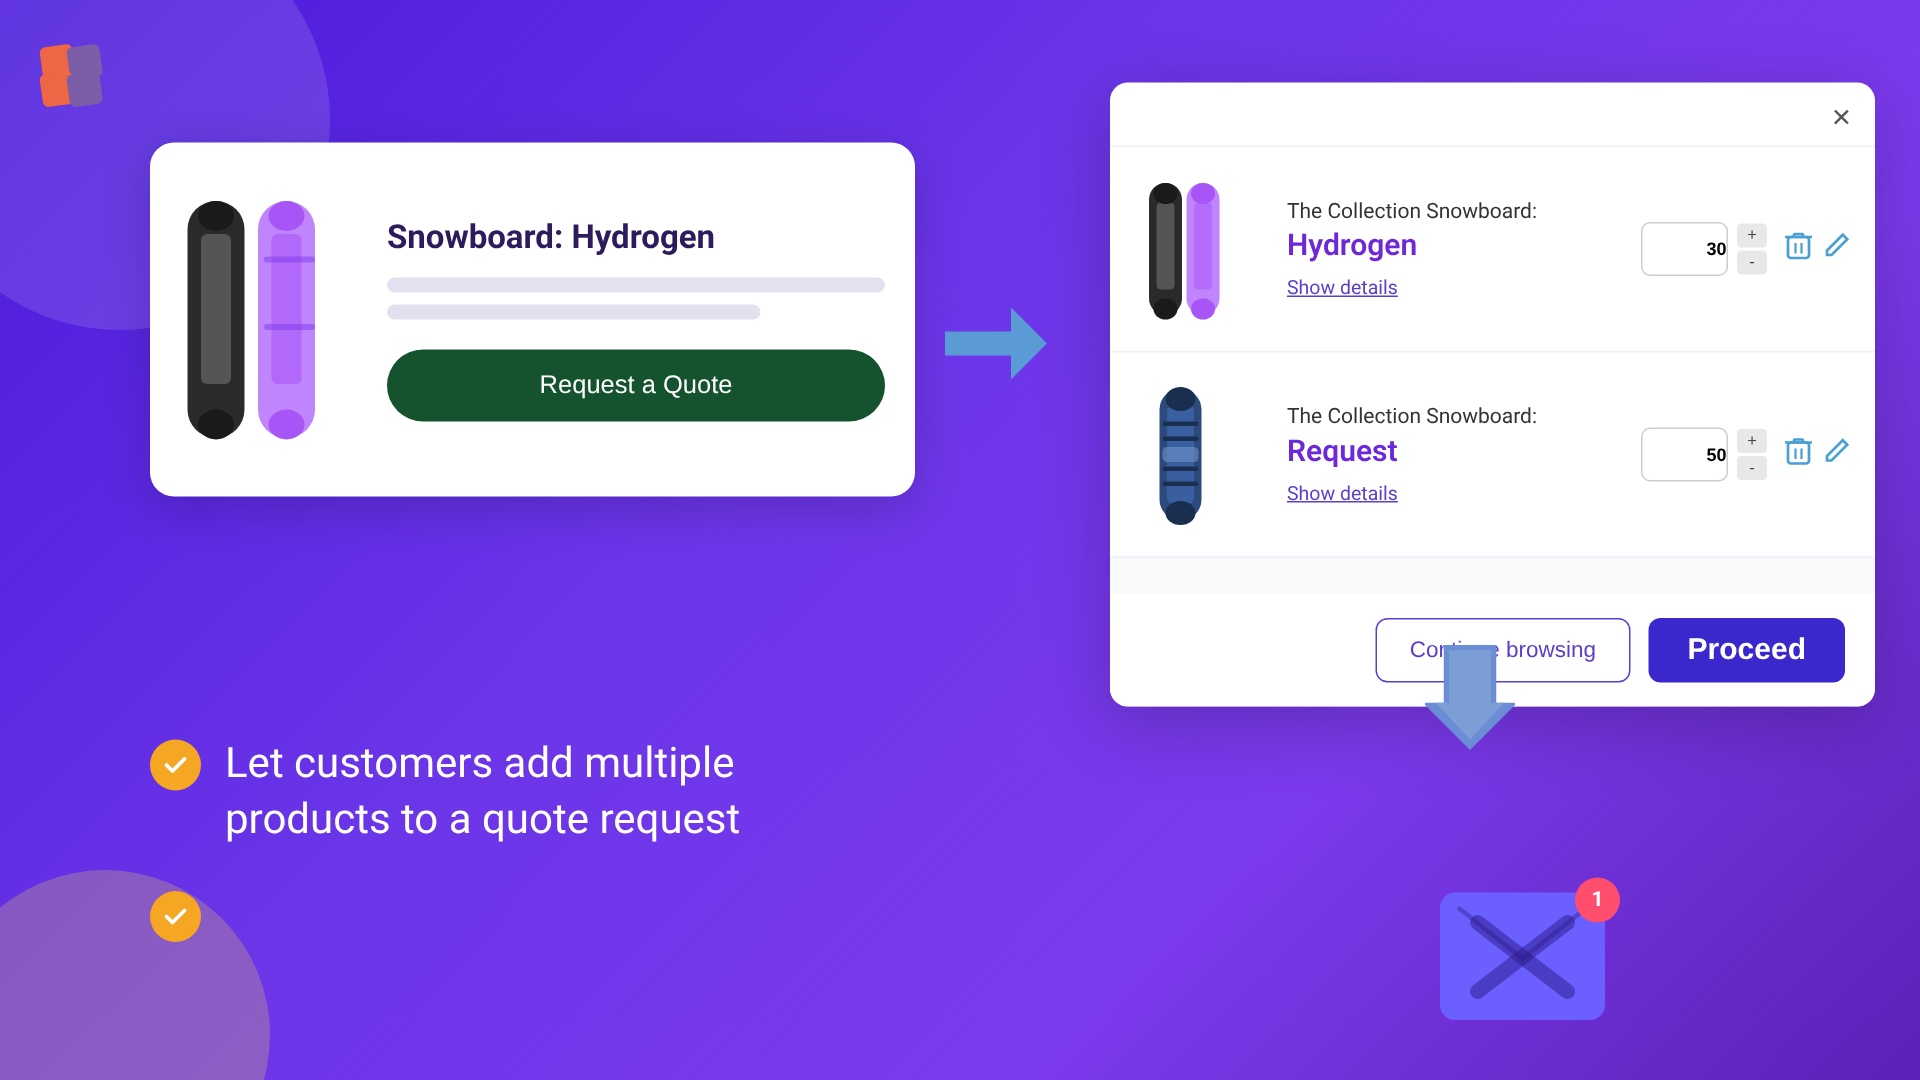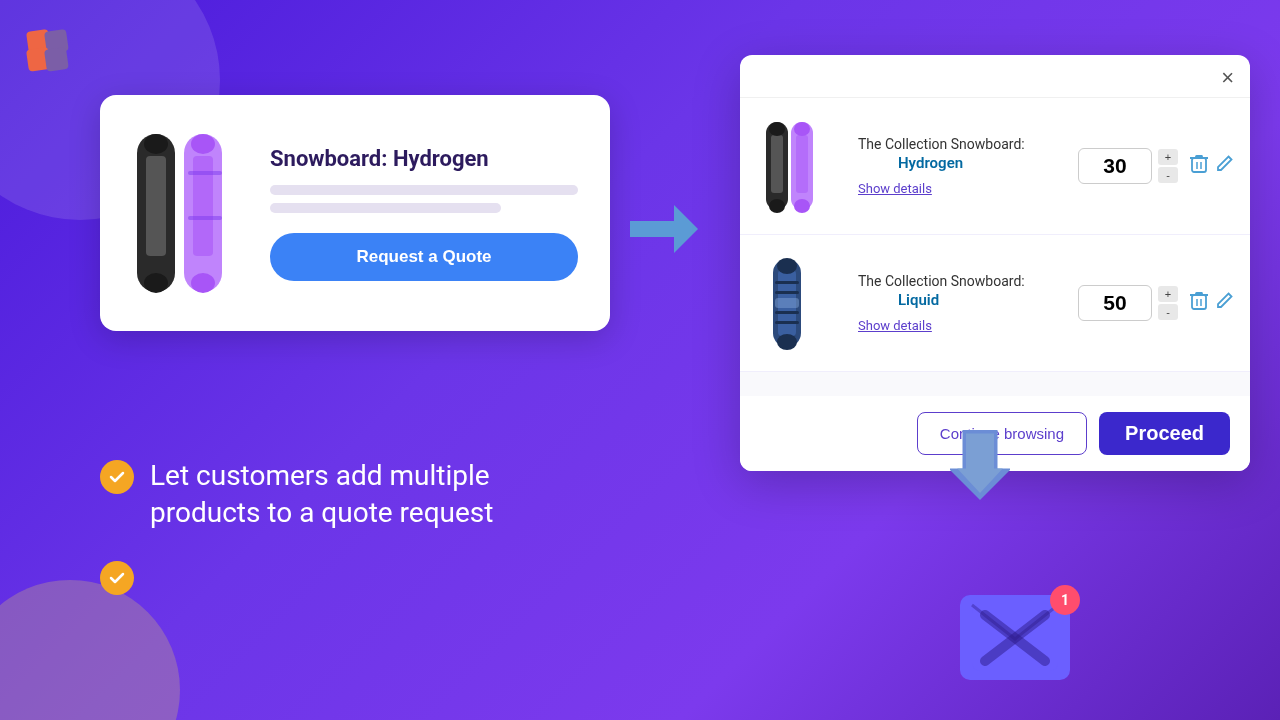--- a/index.html
+++ b/index.html
@@ -42,21 +42,21 @@
     }
 
     
     .product-card {
       position: absolute;
       top: 95px;
       left: 100px;
       width: 510px;
       background: white;
       border-radius: 16px;
-      padding: 28px 32px;
+      padding: 28px 20px;
       display: flex;
       align-items: center;
       gap: 28px;
       box-shadow: 0 8px 32px rgba(0,0,0,0.18);
     }
     .product-image-area {
       flex-shrink: 0;
       width: 110px;
       height: 180px;
       display: flex;
@@ -78,27 +78,27 @@
       gap: 8px;
       margin-bottom: 20px;
     }
     .product-line {
       height: 10px;
       background: #e5e0f0;
       border-radius: 5px;
     }
     .product-line.short { width: 75%; }
     .request-btn {
-      background: #3b82f6;
+      background: #14532d;
       color: white;
       border: none;
       border-radius: 30px;
       padding: 14px 36px;
       font-size: 17px;
-      font-weight: 700;
+      font-weight: 400;
       cursor: pointer;
       width: 100%;
     }
 
     
     .arrow-right {
       position: absolute;
       top: 205px;
       left: 630px;
       font-size: 48px;
@@ -148,45 +148,44 @@
     }
     .cart-item-details {
       flex: 1;
     }
     .cart-item-name {
       font-size: 14px;
       color: #333;
       margin-bottom: 2px;
     }
     .cart-item-variant {
-      font-size: 15px;
+      font-size: 20px;
       font-weight: 600;
-      color: #0369a1;
+      color: #6d28d9;
       margin-bottom: 6px;
-      margin-left: 40px;
     }
     .show-details-link {
       font-size: 13px;
       color: #5c3ecc;
       text-decoration: underline;
       cursor: pointer;
       margin-top: 28px;
     }
     .cart-qty-area {
       display: flex;
       align-items: center;
       gap: 6px;
     }
     .qty-input {
-      width: 74px;
+      width: 58px;
       height: 36px;
       border: 1px solid #ccc;
       border-radius: 6px;
-      text-align: center;
-      font-size: 21px;
+      text-align: right;
+      font-size: 12px;
       font-weight: 600;
     }
     .qty-buttons {
       display: flex;
       flex-direction: column;
       gap: 2px;
     }
     .qty-btn {
       background: #e8e8e8;
       border: none;
@@ -239,21 +238,21 @@
       border: none;
       border-radius: 8px;
       font-size: 20px;
       font-weight: 600;
       cursor: pointer;
     }
 
     
     .features {
       position: absolute;
-      bottom: 97px;
+      bottom: 64px;
       left: 100px;
     }
     .feature-item {
       display: flex;
       align-items: flex-start;
       gap: 16px;
       margin-bottom: 28px;
     }
     .feature-check {
       flex-shrink: 0;
@@ -432,21 +431,21 @@
         <rect x="14" y="35" width="24" height="3" rx="1.5" fill="#1a2f50"></rect>
         <rect x="14" y="55" width="24" height="3" rx="1.5" fill="#1a2f50"></rect>
         <rect x="14" y="65" width="24" height="3" rx="1.5" fill="#1a2f50"></rect>
         <ellipse cx="26" cy="10" rx="10" ry="8" fill="#1a2f50"></ellipse>
         <ellipse cx="26" cy="86" rx="10" ry="8" fill="#1a2f50"></ellipse>
         <rect x="14" y="42" width="24" height="10" rx="3" fill="#7b9fd4" opacity="0.5"></rect>
       </svg>
     </div>
     <div class="cart-item-details">
       <div class="cart-item-name">The Collection Snowboard:</div>
-      <div class="cart-item-variant">Liquid</div>
+      <div class="cart-item-variant">Request</div>
       <span class="show-details-link">Show details</span>
     </div>
     <div class="cart-qty-area">
       <input class="qty-input" type="text" value="50" style="">
       <div class="qty-buttons">
         <button class="qty-btn">+</button>
         <button class="qty-btn">-</button>
       </div>
       <div class="action-icons">
         <span class="trash-icon">

